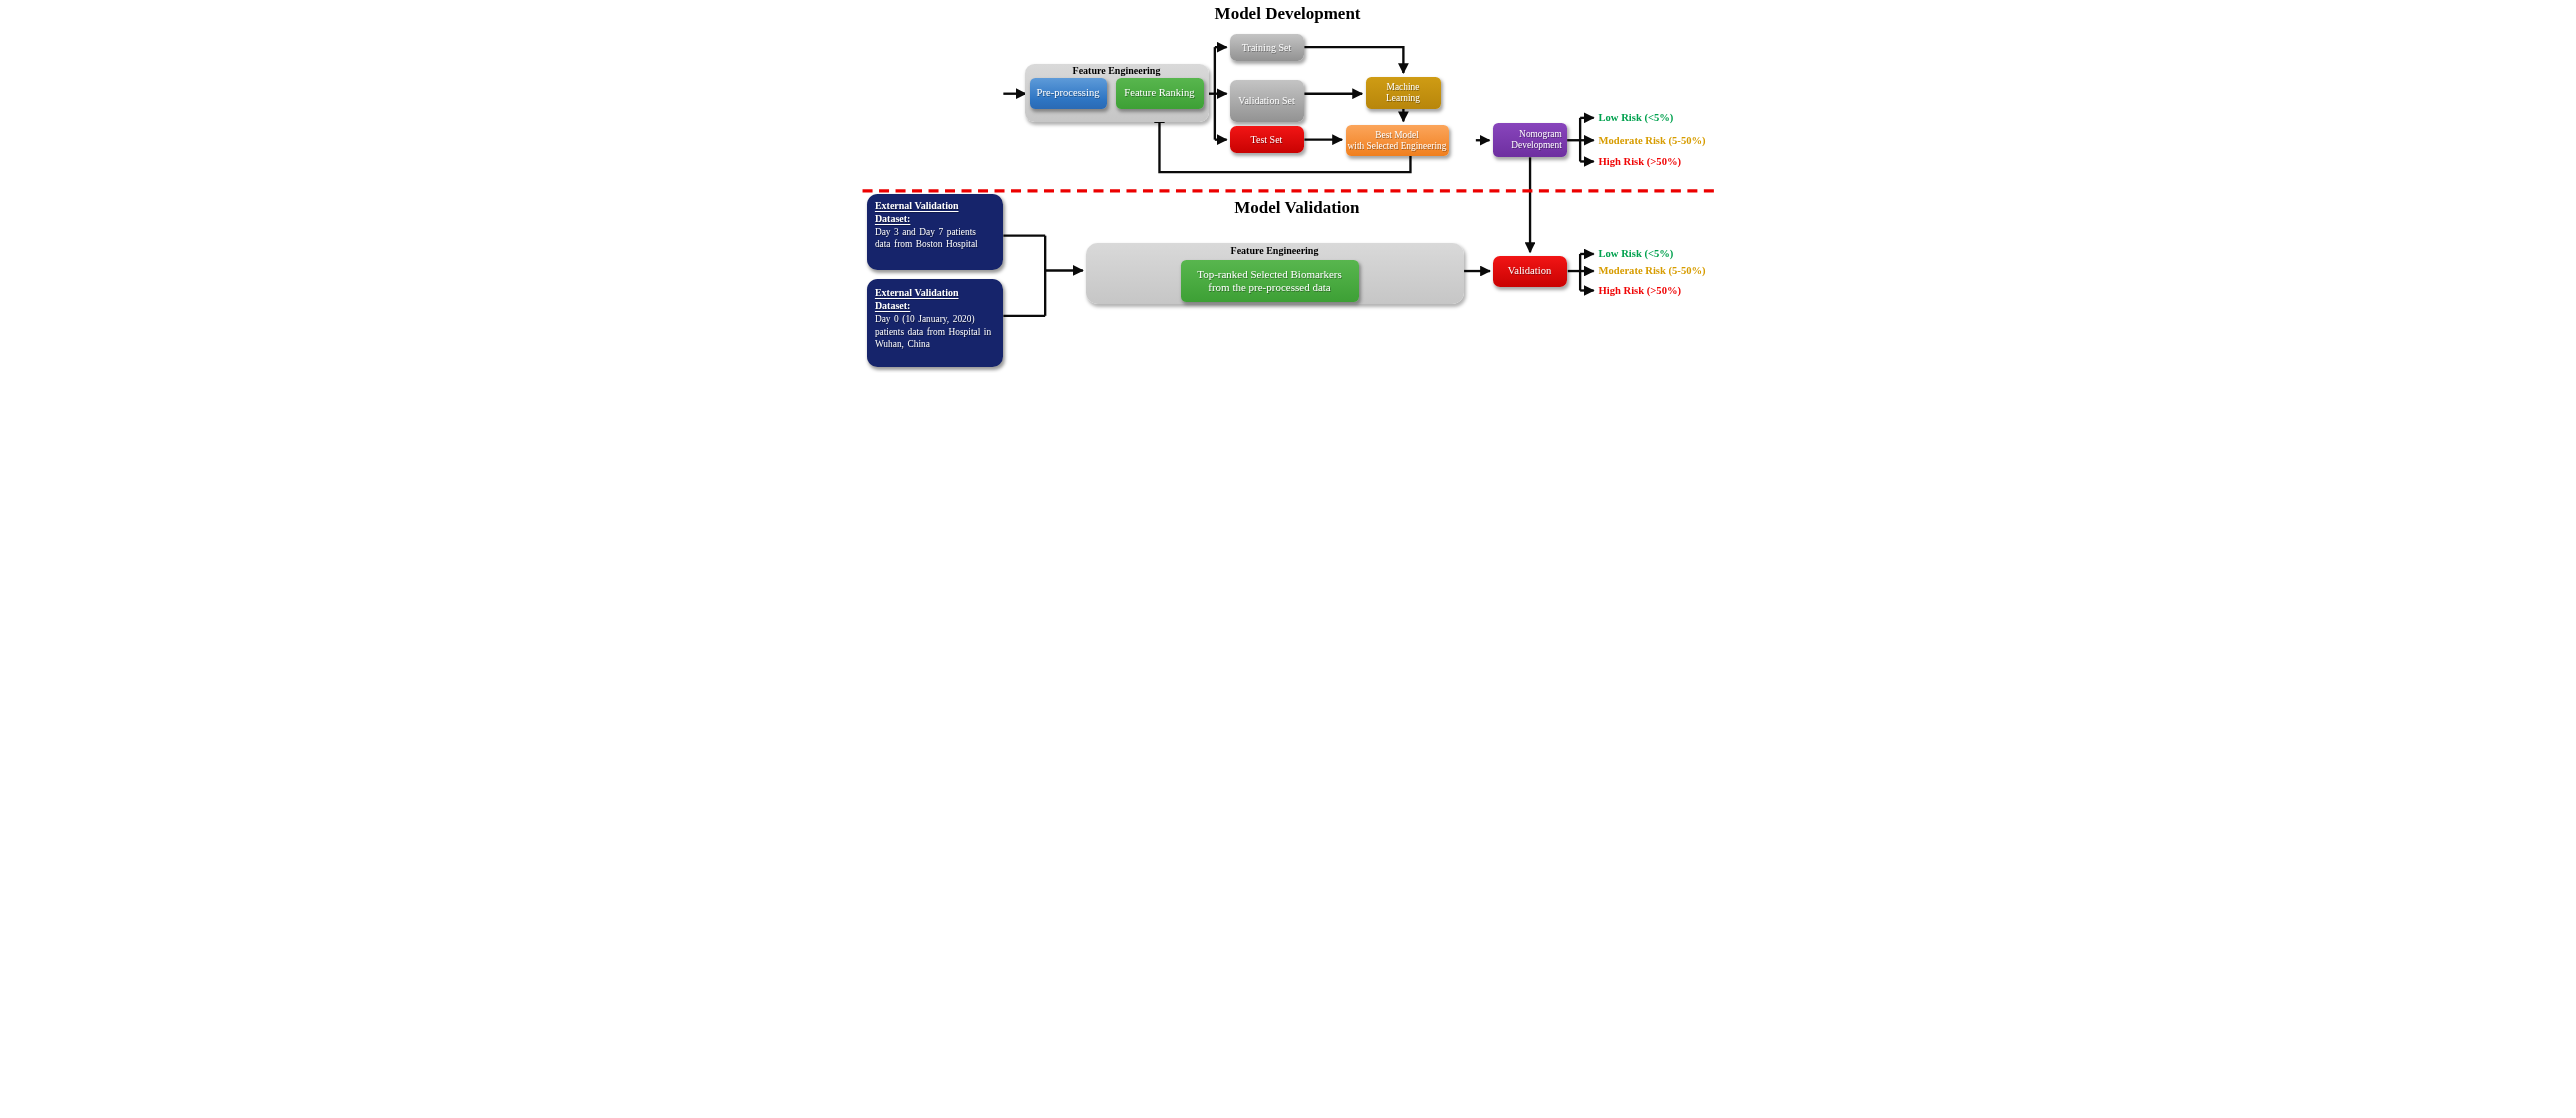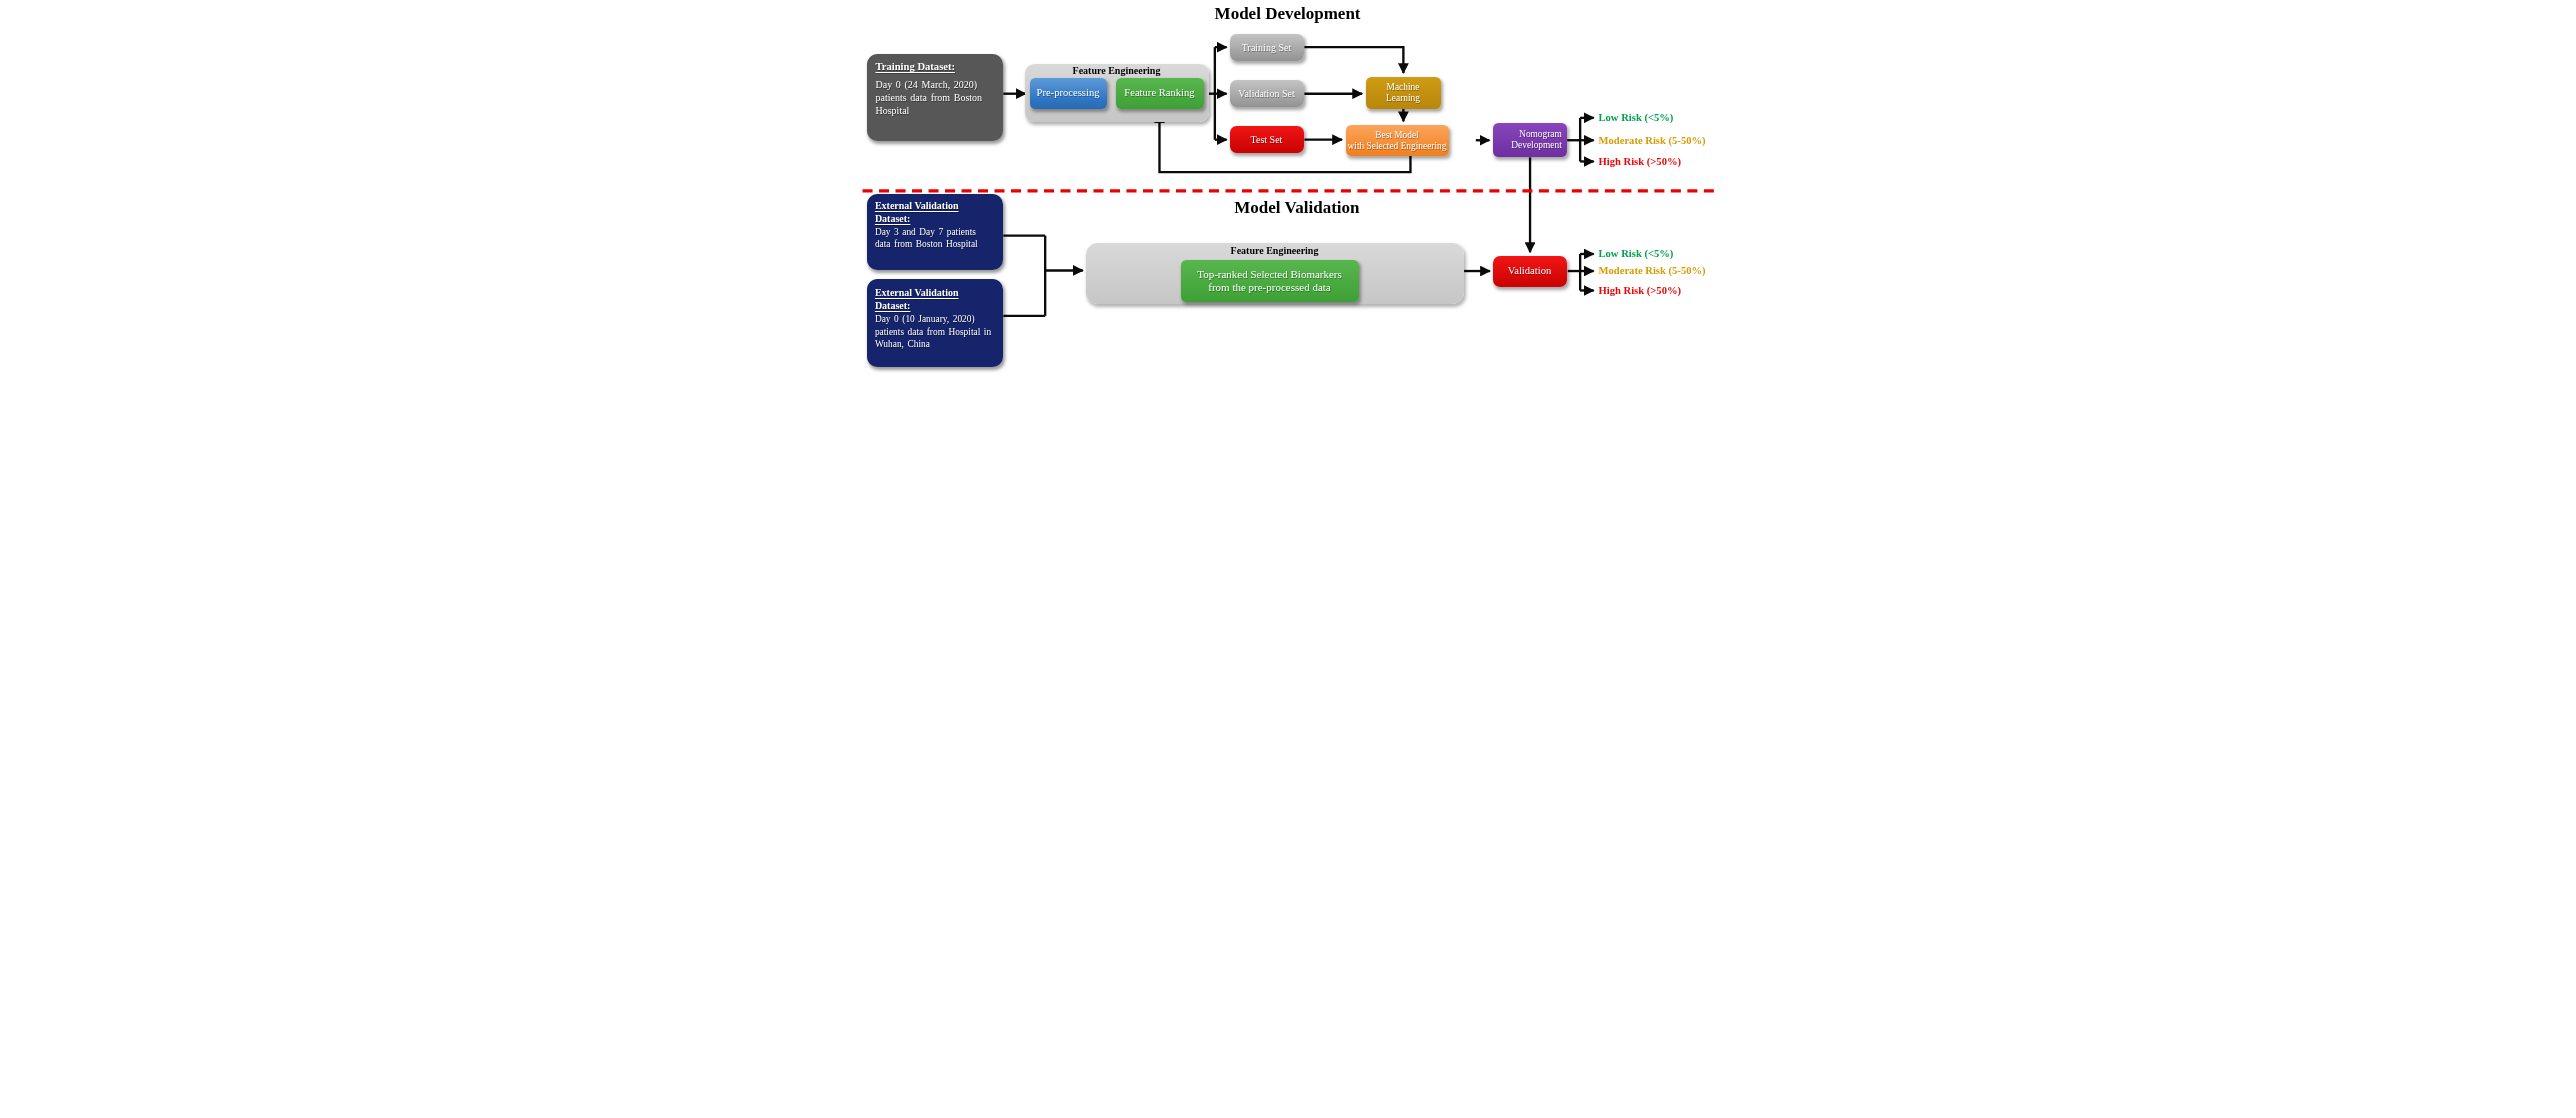--- a/index.html
+++ b/index.html
@@ -117,32 +117,28 @@
       <path d="M1224,431 H1247" marker-end="url(#ah)"></path>
       <path d="M1224,460 H1247" marker-end="url(#ah)"></path>
       <path d="M1224,493 H1247" marker-end="url(#ah)"></path>
     </g>
 
     <path d="M6,324 H1455" stroke="#EC0000" stroke-width="5.5" stroke-dasharray="17 11" fill="none"></path>
   </svg>
 
   <div class="section-title" style="left:266px;top:3.5px;">Model Development</div>
 
-  <div class="dataset-box dark-gray" style="left:8.2px;top:54px;width:136px;height:87px;">
-    <div class="dataset-heading">Training Dataset:</div>
-    <div class="dataset-body">Day 0 (24 March, 2020) patients data from Boston Hospital</div>
-  </div>
 
   <div class="container-box" style="left:166px;top:64px;width:184px;height:58px;"></div>
   <div class="container-label" style="left:166px;top:65px;width:184px;">Feature Engineering</div>
   <div class="node blue-box" style="left:171px;top:78px;width:77px;height:31px;">Pre-processing</div>
   <div class="node green-box" style="left:257px;top:78px;width:88px;height:31px;">Feature Ranking</div>
 
   <div class="node gray-box" style="left:371px;top:34px;width:74px;height:27px;">Training Set</div>
-  <div class="node gray-box" style="left:371px;top:80px;width:74px;height:27px;">Validation Set</div>
+  <div class="node gray-box" style="left:371px;top:80px;width:74px;height:42px;">Validation Set</div>
   <div class="node red-box" style="left:371px;top:126px;width:74px;height:27px;">Test Set</div>
 
   <div class="node gold-box" style="left:507px;top:77px;width:75px;height:32px;box-sizing:border-box;">Machine Learning</div>
 
   <div class="node orange-box" style="left:487px;top:125px;width:103px;height:31px;flex-direction:column;">
     <div>Best Model</div>
     <div>with Selected Engineering</div>
   </div>
 
   <div class="node purple-box" style="left:634px;top:123px;width:74px;height:34px;box-sizing:border-box;">Nomogram Development</div>

